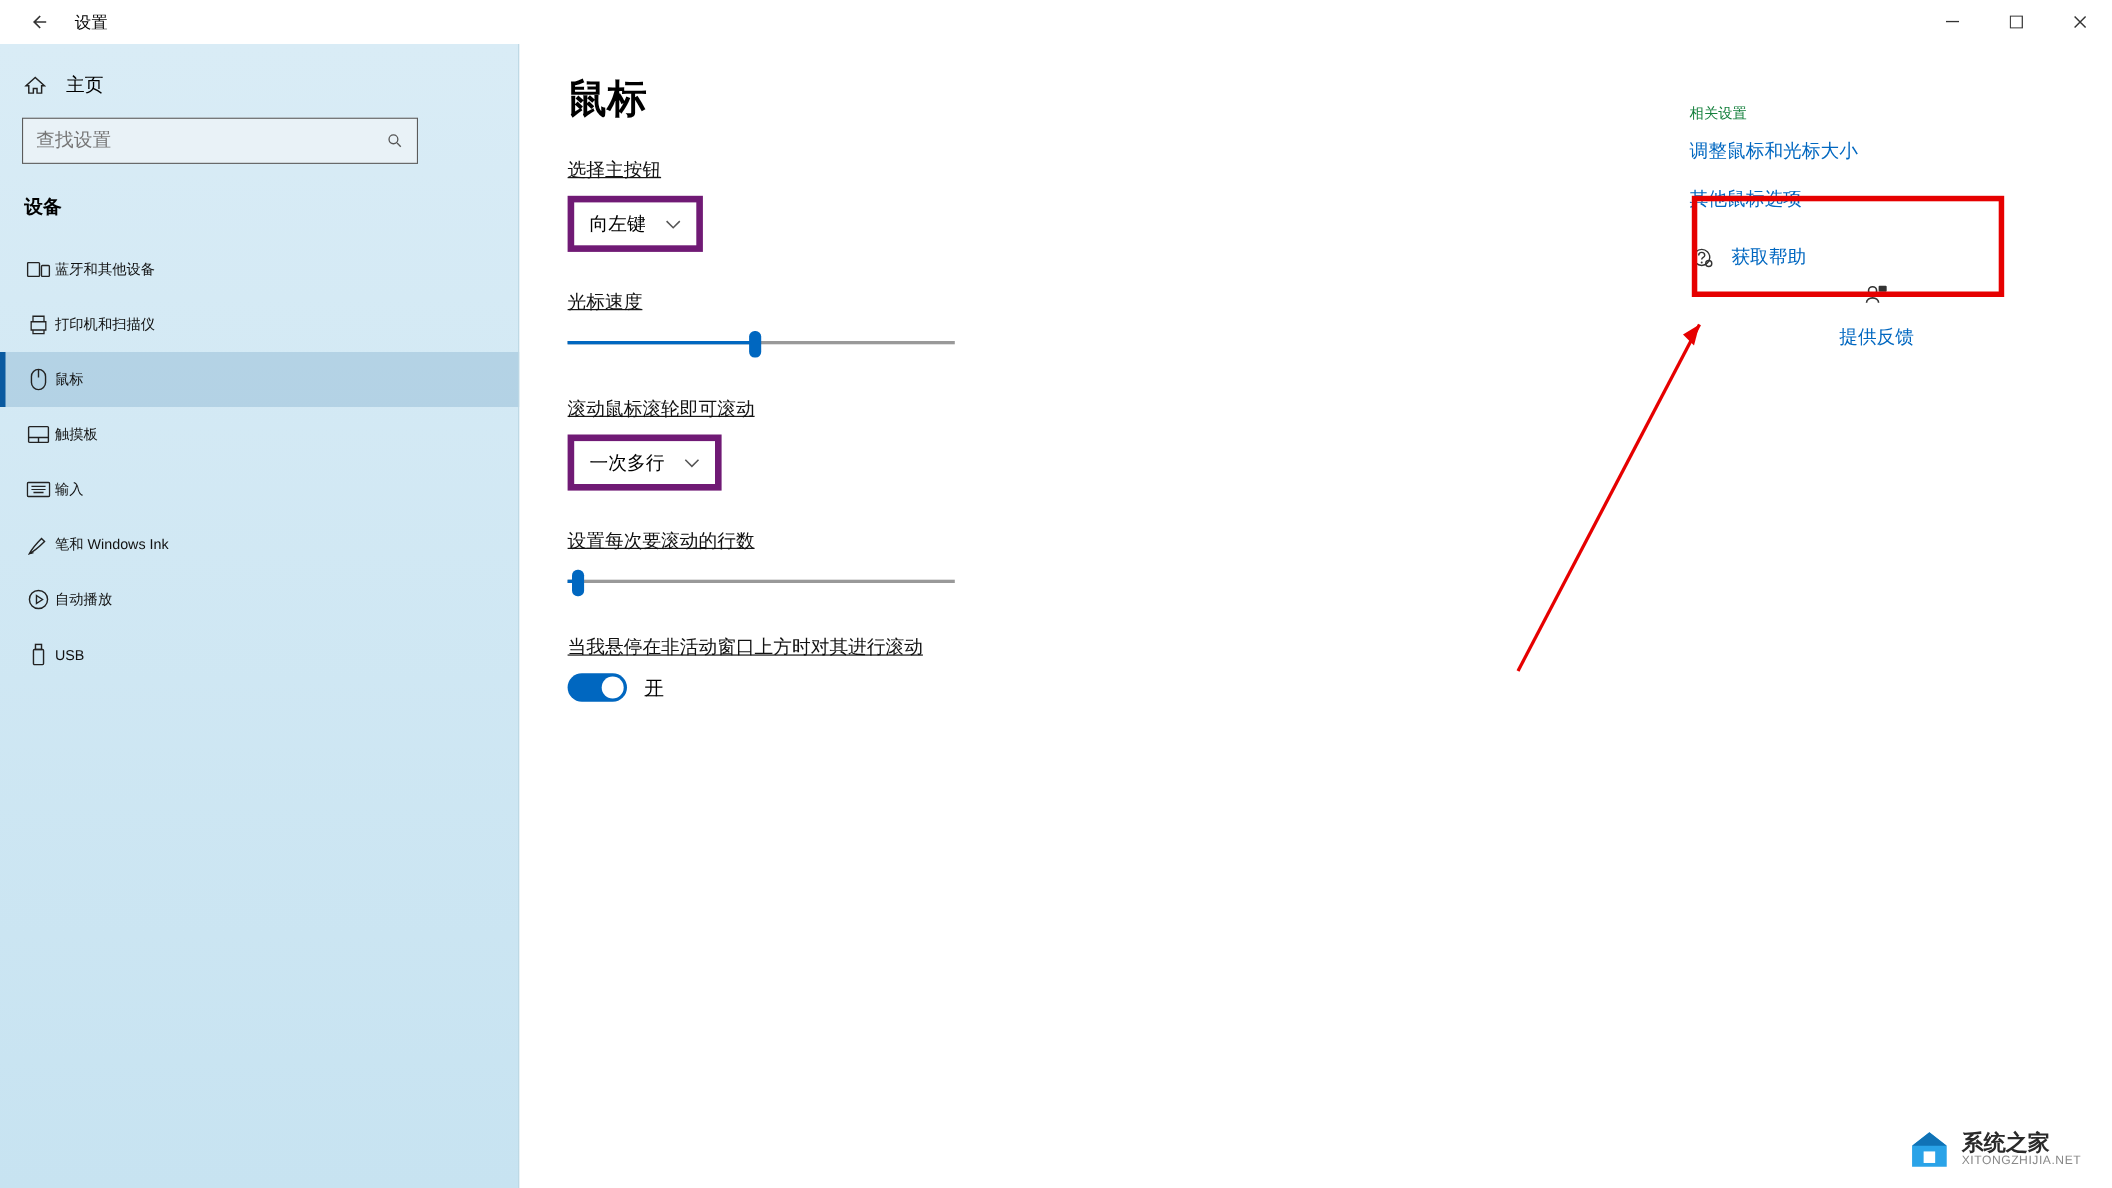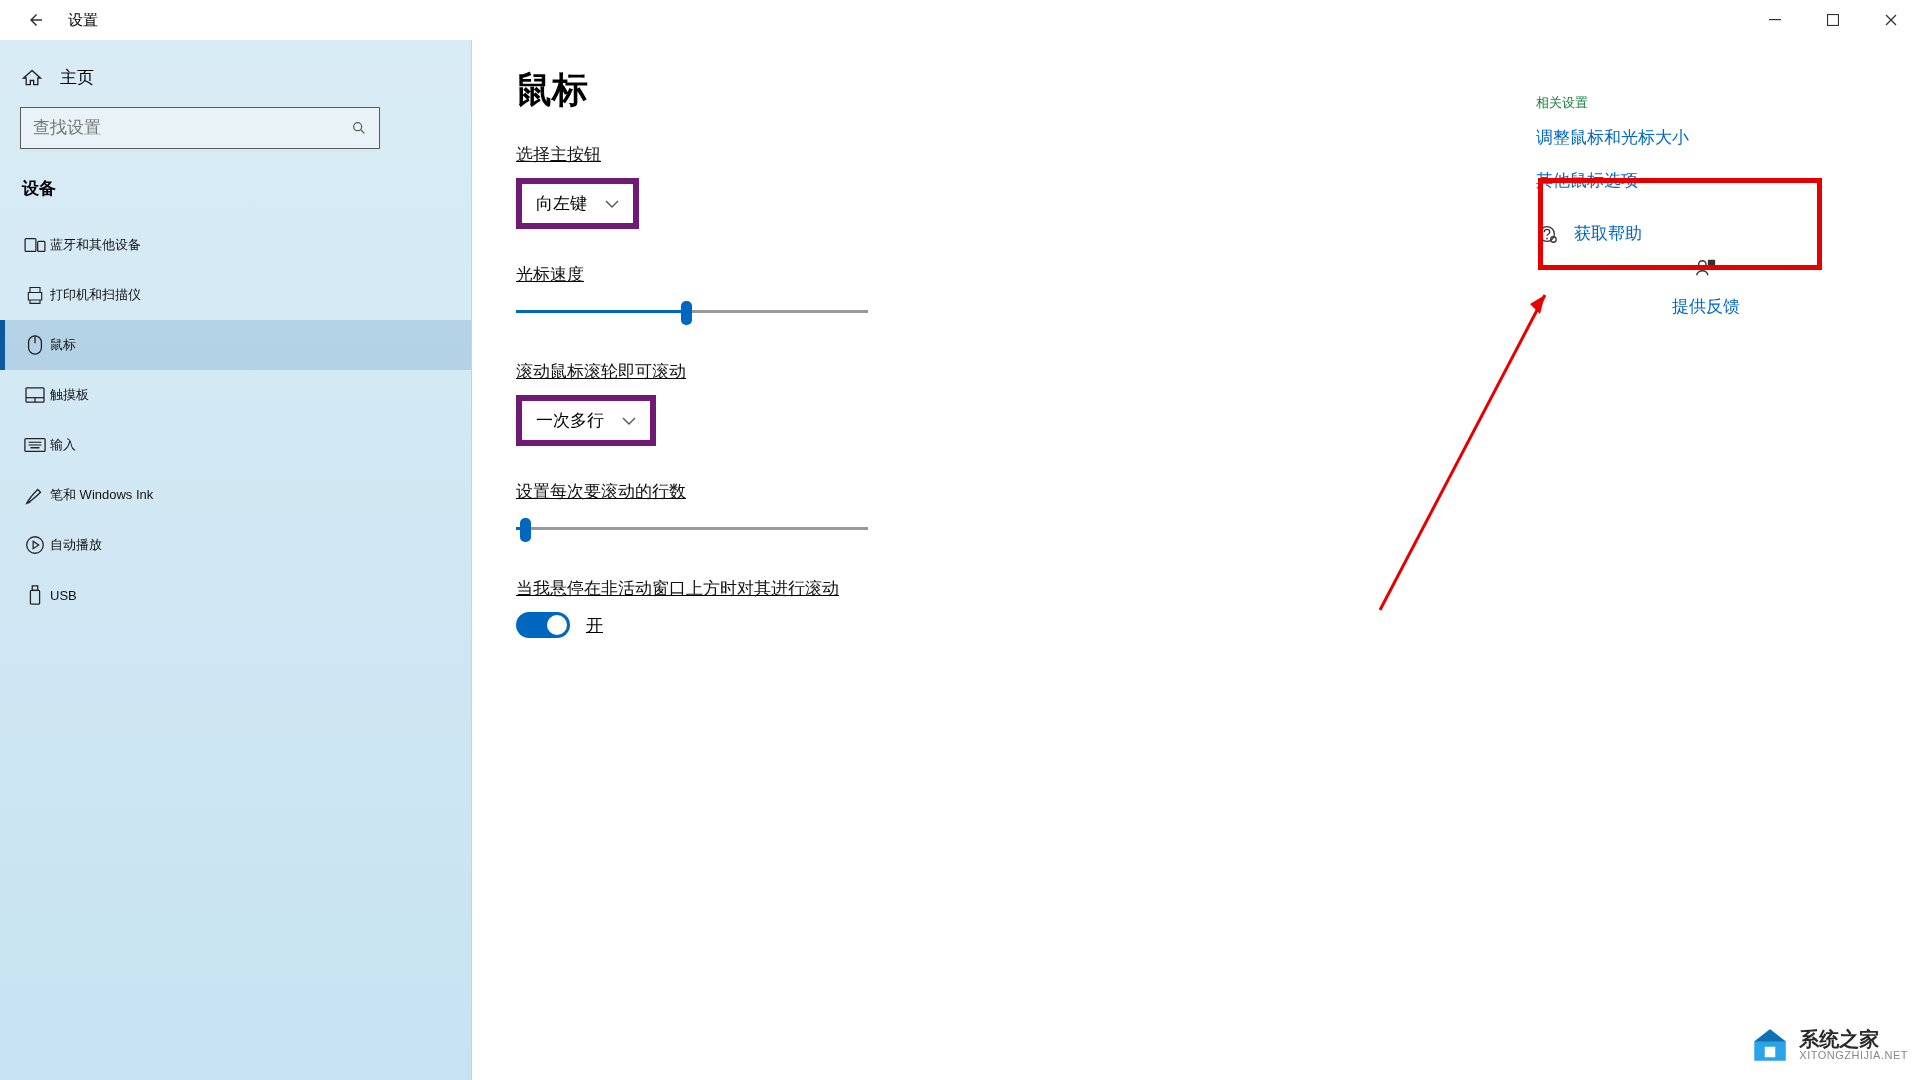--- a/index.html
+++ b/index.html
@@ -59,21 +59,21 @@
 .rp-link { display:block; font-size: 17px; color:#0067c0; margin-bottom: 20px; cursor:pointer; }
 .rp-help { display:flex; align-items:center; gap:16px; font-size:17px; color:#0067c0; margin-top: 30px; cursor:pointer; }
 .rp-help .hi { width:22px; height:22px; color:#333; }
 .rp-help + .rp-help { margin-top: 12px; flex-direction: column; }
 
 
 .red-box { position: absolute; border: 5px solid #e60000; pointer-events:none; }
 .red-arrow { position:absolute; pointer-events:none; }
 
 
-.watermark { position:absolute; right:12px; bottom:14px; display:flex; align-items:center; gap:8px; }
+.watermark { position:absolute; right:28px; bottom:14px; display:flex; align-items:center; gap:8px; }
 .watermark .logo { width:42px; height:42px; }
 .watermark .t1 { font-size:20px; font-weight:700; color:#2a2a2a; line-height:1; }
 .watermark .t2 { font-size:11px; color:#888; letter-spacing:.5px; }
 
 svg { display:block; }
 </style>
 </head>
 <body>
 
 <div class="titlebar">

